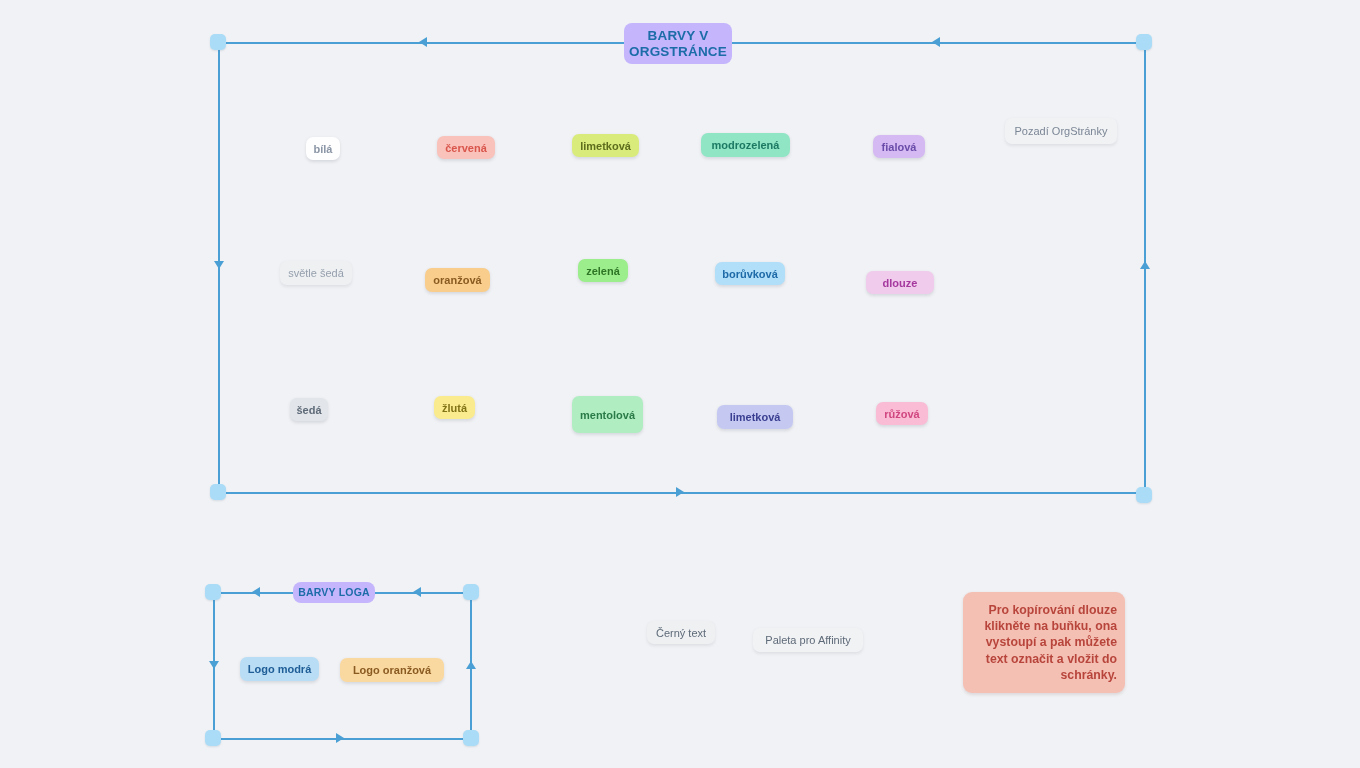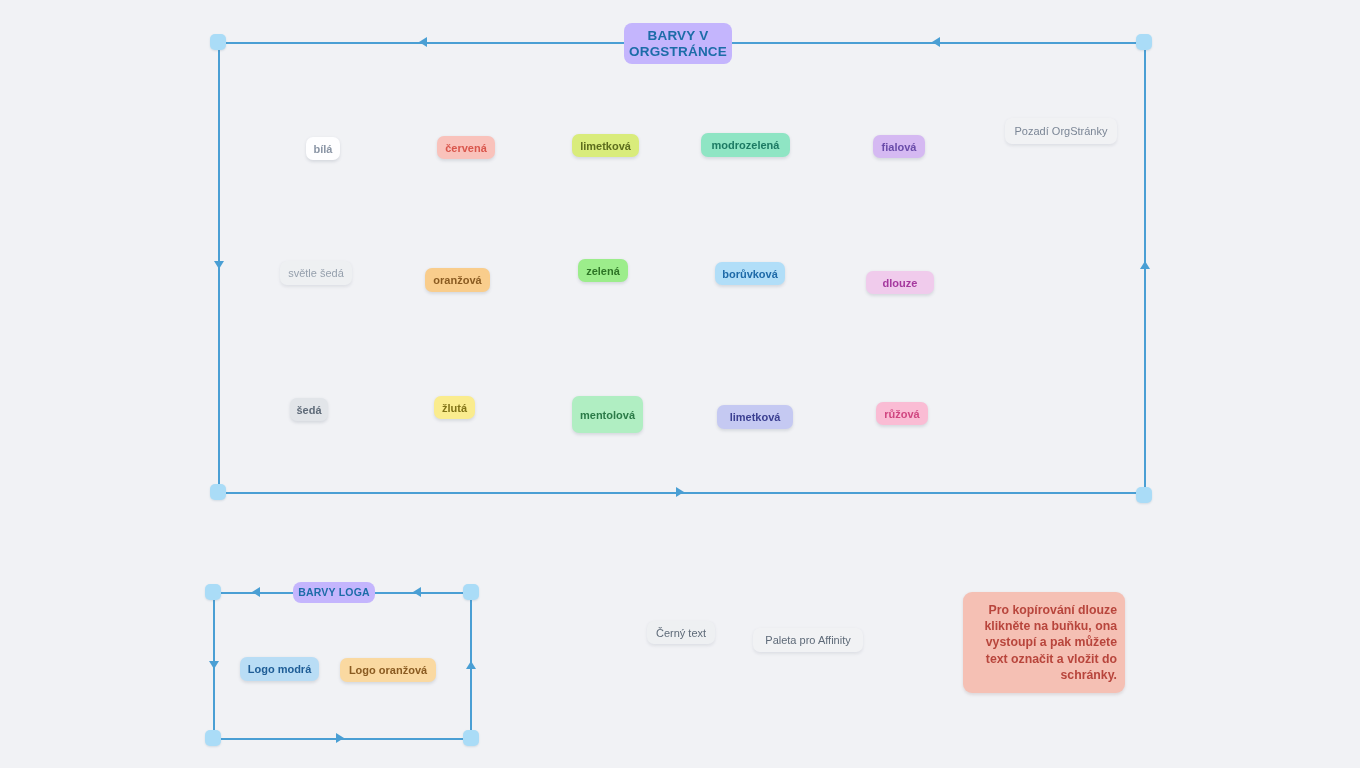--- a/index.html
+++ b/index.html
@@ -200,20 +200,20 @@
       <div class="chip" style="left: 425px; top: 268px; width: 65px; height: 24px; background: rgb(249, 205, 140); color: rgb(138, 91, 33);">oranžová</div>
       <div class="chip" style="left: 578px; top: 259px; width: 50px; height: 23px; background: rgb(156, 237, 139); color: rgb(46, 117, 38);">zelená</div>
       <div class="chip" style="left: 715px; top: 262px; width: 70px; height: 23px; background: rgb(177, 222, 248); color: rgb(30, 106, 168);">borůvková</div>
       <div class="chip" style="left: 866px; top: 271px; width: 68px; height: 23px; background: rgb(240, 203, 236); color: rgb(165, 57, 158);">dlouze</div>
       <div class="chip" style="left: 290px; top: 398px; width: 38px; height: 23px; background: rgb(226, 229, 233); color: rgb(94, 106, 120);">šedá</div>
       <div class="chip" style="left: 434px; top: 396px; width: 41px; height: 23px; background: rgb(250, 236, 142); color: rgb(129, 115, 23);">žlutá</div>
       <div class="chip" style="left: 572px; top: 396px; width: 71px; height: 37px; background: rgb(176, 238, 194); color: rgb(42, 122, 71);">mentolová</div>
       <div class="chip" style="left: 717px; top: 405px; width: 76px; height: 24px; background: rgb(197, 201, 242); color: rgb(59, 63, 145);">limetková</div>
       <div class="chip" style="left: 876px; top: 402px; width: 52px; height: 23px; background: rgb(250, 188, 212); color: rgb(208, 70, 128);">růžová</div>
       <div class="chip" style="left: 240px; top: 657px; width: 79px; height: 24px; background: rgb(185, 221, 245); color: rgb(30, 93, 150);">Logo modrá</div>
-      <div class="chip" style="left: 340px; top: 658px; width: 96px; height: 24px; background: rgb(250, 217, 161); color: rgb(138, 91, 33);">Logo oranžová</div>
+      <div class="chip" style="left: 340px; top: 658px; width: 104px; height: 24px; background: rgb(250, 217, 161); color: rgb(138, 91, 33);">Logo oranžová</div>
       <div class="chip plain" style="left: 647px; top: 621px; width: 68px; height: 23px; background: rgb(238, 240, 242); color: rgb(94, 106, 120);">Černý text</div>
       <div class="chip plain" style="left: 753px; top: 620px; width: 110px; height: 24px; background: rgb(241, 242, 244); color: rgb(94, 106, 120); margin-top: 8px;">Paleta pro Affinity</div>
     </div>
 
   <div class="note">Pro kopírování dlouze klikněte na buňku, ona vystoupí a pak můžete text označit a vložit do schránky.</div>
 
 </div>
 
 </body></html>

